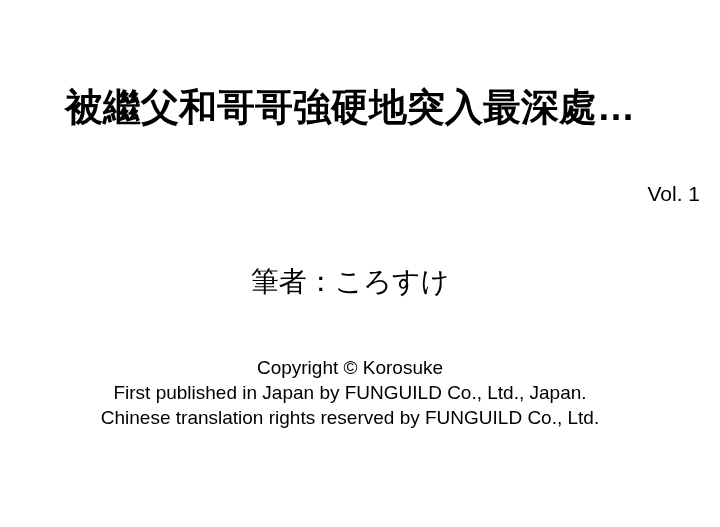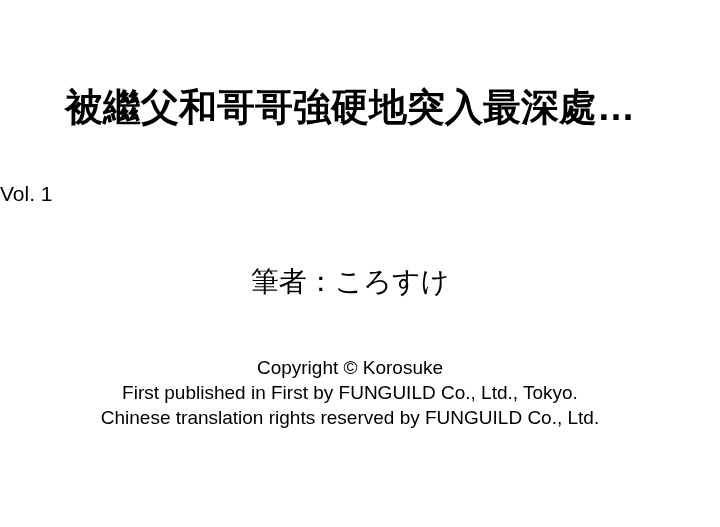--- a/index.html
+++ b/index.html
@@ -25,21 +25,21 @@
     font-size: 38px;
     font-weight: bold;
     letter-spacing: 0px;
     white-space: nowrap;
   }
   .volume {
     position: absolute;
     top: 182px;
     left: 0;
     width: 100%;
-    text-align: left;
+    text-align: right;
     font-size: 21px;
     font-weight: normal;
   }
   .author {
     position: absolute;
     top: 263px;
     left: 0;
     width: 100%;
     text-align: center;
     font-size: 28px;
@@ -61,16 +61,16 @@
 
 <div class="page">
   <div class="title">被繼父和哥哥強硬地突入最深處…</div>
 
   <div class="volume">Vol. 1</div>
 
   <div class="author">筆者：ころすけ</div>
 
   <div class="copyright">
     <div>Copyright © Korosuke</div>
-    <div>First published in First by FUNGUILD Co., Ltd., Tokyo.</div>
+    <div>First published in Japan by FUNGUILD Co., Ltd., Japan.</div>
     <div>Chinese translation rights reserved by FUNGUILD Co., Ltd.</div>
   </div>
 </div>
 
 </body></html>

